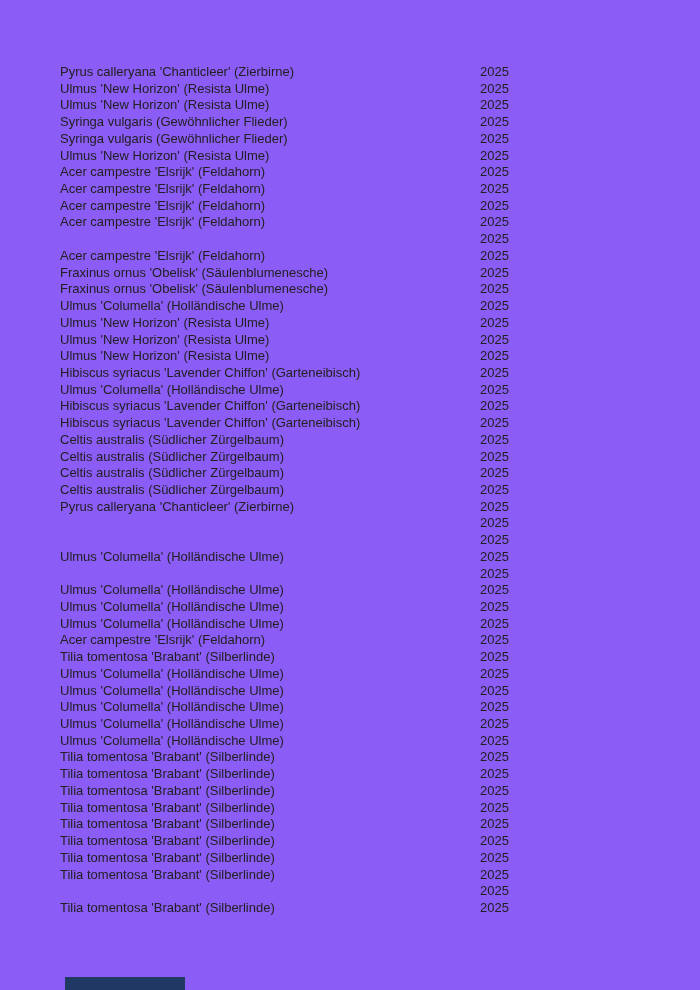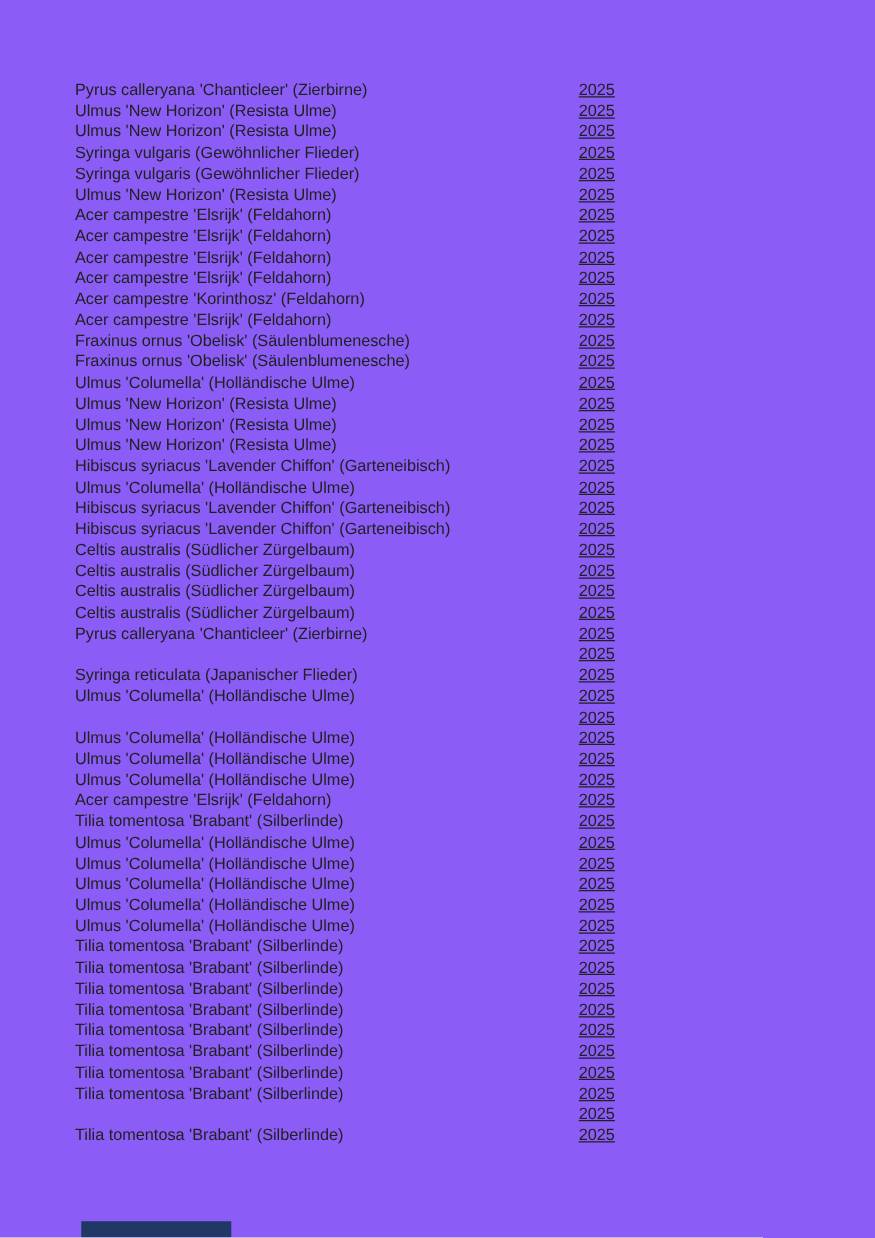--- a/index.html
+++ b/index.html
@@ -30,22 +30,21 @@
     font-size: 13px;
     line-height: 16.72px;
     white-space: nowrap;
   }
   .cell-name {
     position: absolute;
     left: 60px;
   }
   .cell-year {
     position: absolute;
-    left: 463px;
-    text-decoration: underline;
+    left: 480px;
   }
   #footer-bar {
     position: absolute;
     left: 65px;
     top: 977px;
     width: 120px;
     height: 13px;
     background: #1f3864;
   }
 </style>
@@ -98,21 +97,20 @@
     <span class="cell-name">Acer campestre 'Elsrijk' (Feldahorn)</span>
     <span class="cell-year">2025</span>
   </div>
 
   <div class="row">
     <span class="cell-name">Acer campestre 'Elsrijk' (Feldahorn)</span>
     <span class="cell-year">2025</span>
   </div>
 
   <div class="row">
-    <span class="cell-name">Acer campestre 'Korinthosz' (Feldahorn)</span>
     <span class="cell-year">2025</span>
   </div>
 
   <div class="row">
     <span class="cell-name">Acer campestre 'Elsrijk' (Feldahorn)</span>
     <span class="cell-year">2025</span>
   </div>
 
   <div class="row">
     <span class="cell-name">Fraxinus ornus 'Obelisk' (Säulenblumenesche)</span>
@@ -187,21 +185,20 @@
   <div class="row">
     <span class="cell-name">Pyrus calleryana 'Chanticleer' (Zierbirne)</span>
     <span class="cell-year">2025</span>
   </div>
 
   <div class="row">
     <span class="cell-year">2025</span>
   </div>
 
   <div class="row">
-    <span class="cell-name">Syringa reticulata (Japanischer Flieder)</span>
     <span class="cell-year">2025</span>
   </div>
 
   <div class="row">
     <span class="cell-name">Ulmus 'Columella' (Holländische Ulme)</span>
     <span class="cell-year">2025</span>
   </div>
 
   <div class="row">
     <span class="cell-year">2025</span>

